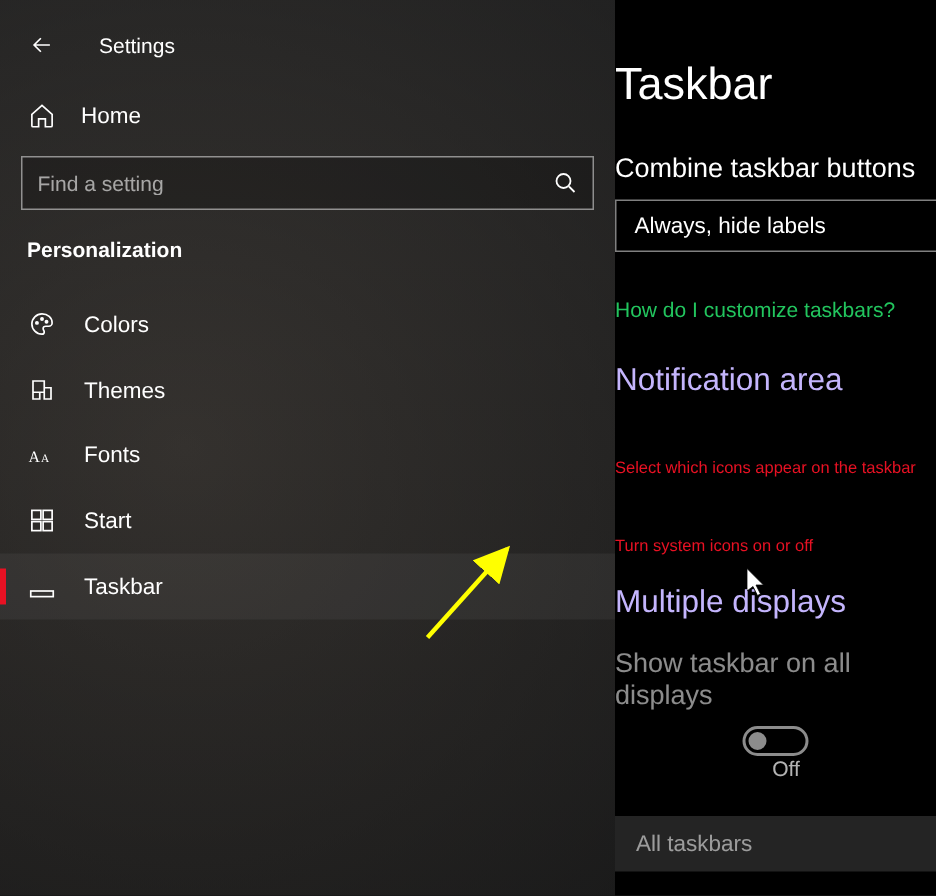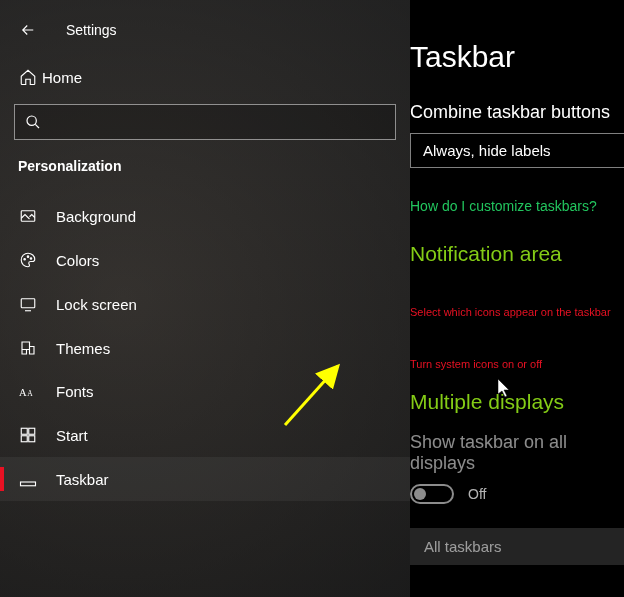--- a/index.html
+++ b/index.html
@@ -26,21 +26,21 @@
       inset: 0;
       background: radial-gradient(circle at 30% 50%, rgba(80,70,60,0.3), rgba(20,20,20,0.5));
       pointer-events: none;
     }
     .sidebar > * { position: relative; z-index: 1; }
     .topbar { display: flex; align-items: center; padding: 8px 14px 14px 14px; }
     .back-btn { width: 28px; height: 28px; display: flex; align-items: center; justify-content: center; cursor: pointer; }
     .app-title { font-size: 14px; margin-left: 24px; color: #fff; }
     .home-row { display: flex; align-items: center; padding: 10px 14px 12px 18px; cursor: pointer; }
     .home-row .icon { width: 20px; display: flex; justify-content: center; }
-    .home-row .label { margin-left: 4px; font-size: 15px; }
+    .home-row .label { margin-left: 16px; font-size: 15px; }
     .search-box {
       margin: 6px 14px 18px 14px;
       border: 1px solid rgba(255,255,255,0.5);
       height: 36px;
       display: flex;
       align-items: center;
       padding: 0 10px;
       background: rgba(0,0,0,0.2);
     }
     .search-box input {
@@ -91,22 +91,22 @@
       font-size: 15px;
       color: #fff;
       margin-bottom: 30px;
       display: flex;
       align-items: center;
       justify-content: space-between;
       cursor: pointer;
     }
     .link { color: #22c55e; font-size: 14px; cursor: pointer; margin-bottom: 28px; display: block; }
     .link2 { color: #e81123; font-size: 11px; cursor: pointer; margin-bottom: 20px; display: block; margin-top: 40px; }
-    .section-header { font-size: 21px; font-weight: 400; margin-bottom: 18px; margin-top: 14px; color: #84cc16; }
-    .toggle-row { display: flex; align-items: center; margin-bottom: 24px; }
+    .section-header { font-size: 21px; font-weight: 400; margin-bottom: 18px; margin-top: 14px; color: #c4b5fd; }
+    .toggle-row { display: flex; align-items: center; margin-bottom: 24px; flex-direction: column; }
     .toggle {
       width: 44px; height: 20px; border: 2px solid rgba(255,255,255,0.55);
       border-radius: 12px; position: relative; cursor: pointer;
     }
     .toggle-knob {
       position: absolute; left: 2px; top: 2px; width: 12px; height: 12px;
       border-radius: 50%; background: rgba(255,255,255,0.55);
     }
     .toggle-label { margin-left: 14px; font-size: 14px; color: rgba(255,255,255,0.7); }
     .dropdown2 {
@@ -151,59 +151,42 @@
     <div class="home-row">
       <span class="icon">
         <svg width="18" height="18" viewBox="0 0 24 24" fill="none" stroke="#fff" stroke-width="1.5">
             <path d="M3 11l9-8 9 8v10a1 1 0 01-1 1h-5v-7h-6v7H4a1 1 0 01-1-1V11z"></path>
           </svg>
       </span>
       <span class="label">Home</span>
     </div>
 
     <div class="search-box">
+      <input type="text" placeholder="Find a setting" style="">
       <svg width="16" height="16" viewBox="0 0 24 24" fill="none" stroke="#fff" stroke-width="1.8">
           <circle cx="10" cy="10" r="7"></circle>
           <path d="M21 21l-5.5-5.5"></path>
         </svg>
     </div>
 
     <div class="category-header">Personalization</div>
 
-    <div class="nav-item">
-      <span class="icon">
-        <svg width="18" height="18" viewBox="0 0 24 24" fill="none" stroke="#fff" stroke-width="1.5">
-            <rect x="3" y="5" width="18" height="14" rx="1"></rect>
-            <path d="M3 15l5-5 6 6M14 13l3-3 4 4"></path>
-          </svg>
-      </span>
-      <span class="label">Background</span>
-    </div>
 
     <div class="nav-item">
       <span class="icon">
         <svg width="18" height="18" viewBox="0 0 24 24" fill="none" stroke="#fff" stroke-width="1.5">
             <path d="M12 3a9 9 0 100 18c1.5 0 2-1 2-2s-1-1.5-1-3 1-2 2.5-2H18a3 3 0 003-3c0-4.5-4-8-9-8z"></path>
             <circle cx="7.5" cy="11" r="1" fill="#fff"></circle>
             <circle cx="12" cy="7.5" r="1" fill="#fff"></circle>
             <circle cx="16" cy="10" r="1" fill="#fff"></circle>
           </svg>
       </span>
       <span class="label">Colors</span>
     </div>
 
-    <div class="nav-item">
-      <span class="icon">
-        <svg width="18" height="18" viewBox="0 0 24 24" fill="none" stroke="#fff" stroke-width="1.5">
-            <rect x="3" y="5" width="18" height="12" rx="1"></rect>
-            <path d="M8 21h8"></path>
-          </svg>
-      </span>
-      <span class="label">Lock screen</span>
-    </div>
 
     <div class="nav-item">
       <span class="icon">
         <svg width="18" height="18" viewBox="0 0 24 24" fill="none" stroke="#fff" stroke-width="1.5">
             <path d="M4 4h10v10H4zM14 10h6v10h-6zM4 14h6v6H4z"></path>
           </svg>
       </span>
       <span class="label">Themes</span>
     </div>
 

